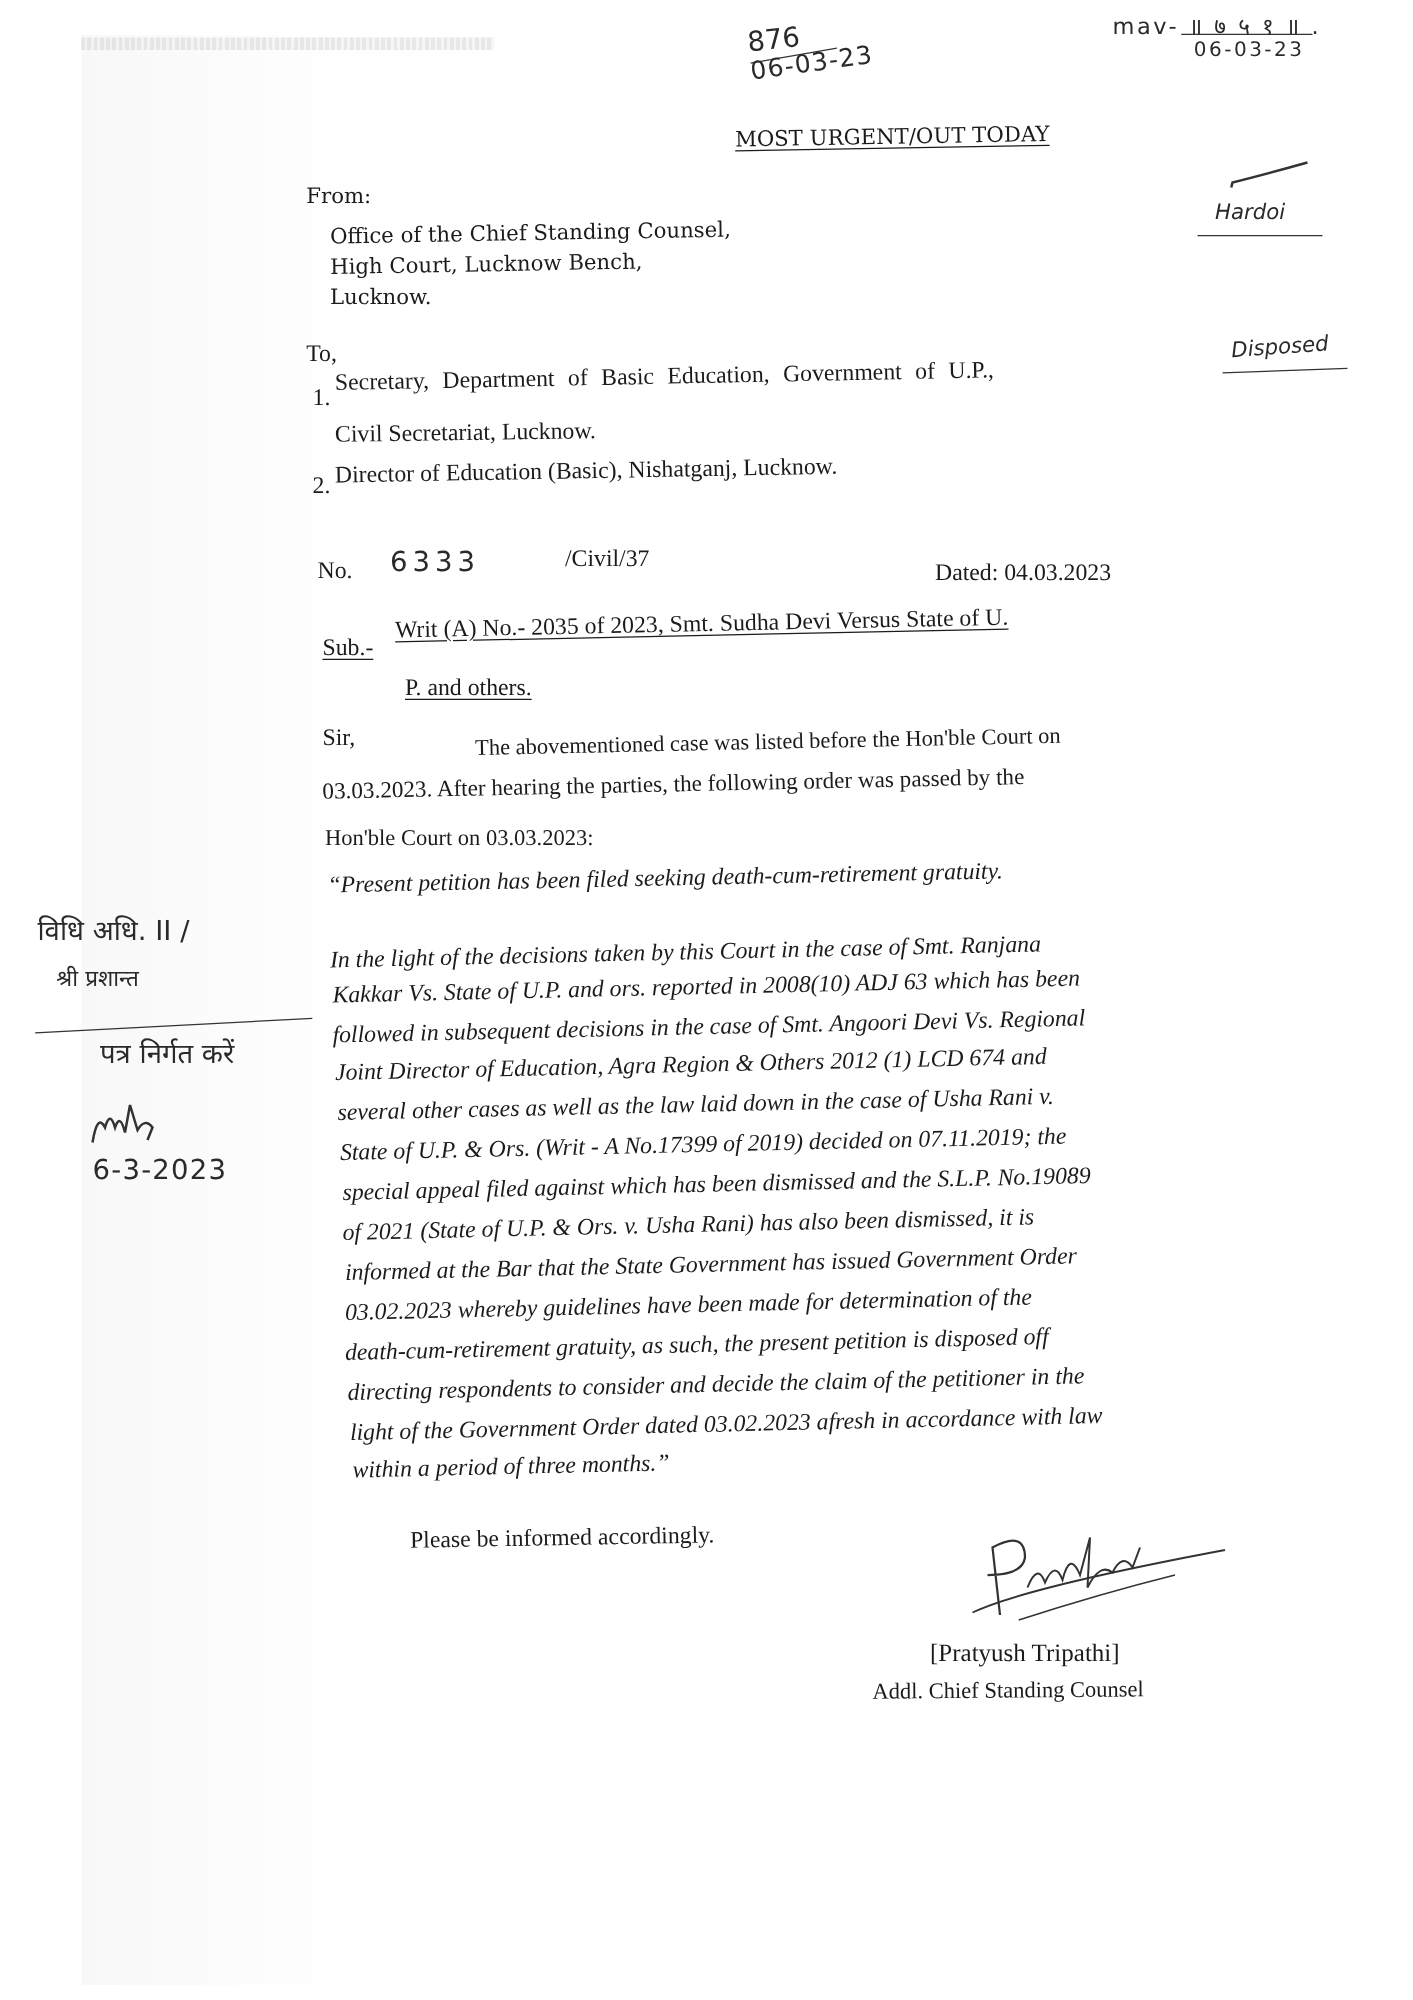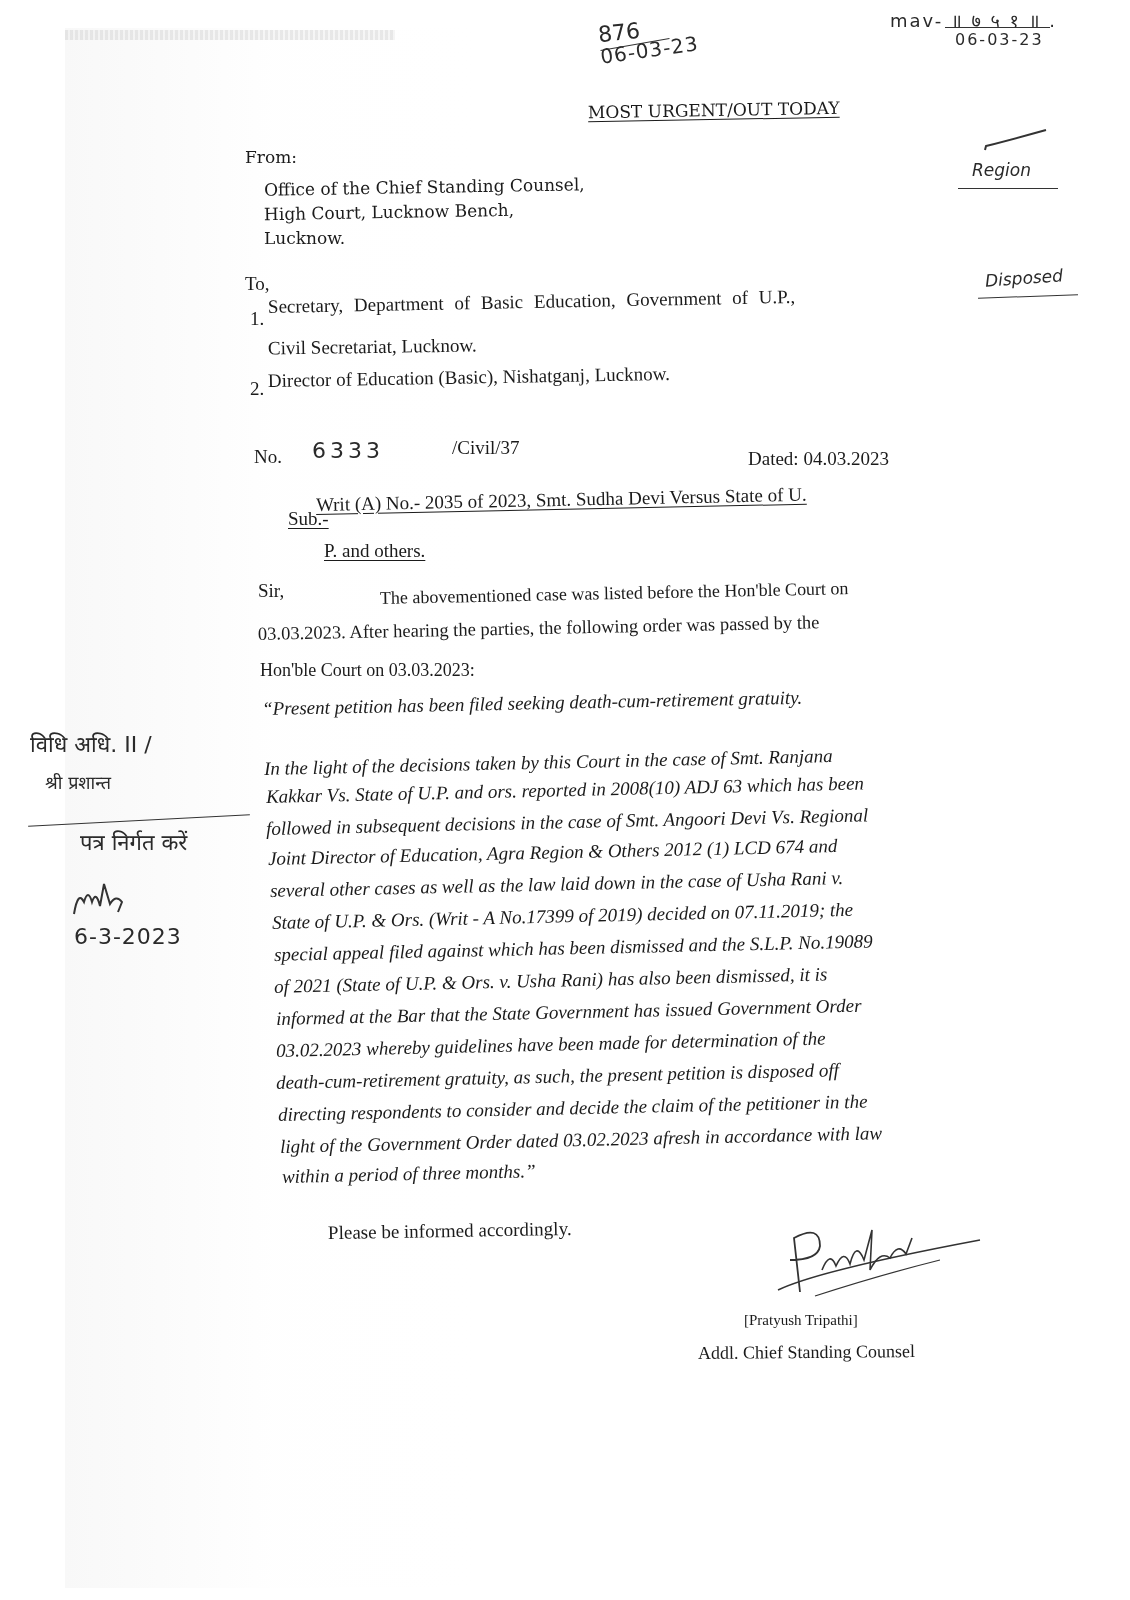--- a/index.html
+++ b/index.html
@@ -41,21 +41,21 @@
 
 <div class="abs hand" style="left:890px; top:8px; font-size:18px; letter-spacing:2px;">mav- ॥ ७ ५ १ ॥ .</div>
 <div class="frac-line" style="left:945px; top:27px; width:105px;"></div>
 <div class="abs hand" style="left:955px; top:30px; font-size:16px; letter-spacing:2px;">06-03-23</div>
 
 <div class="abs serif ul" style="left:588px; top:100px; font-size:17px; transform:rotate(-1deg);">MOST URGENT/OUT TODAY</div>
 
 <svg class="abs" style="left:980px; top:124px;" width="70" height="30">
   <path d="M5 26 L6 22 Q30 16 66 6" stroke="#333" stroke-width="2" fill="none"></path>
 </svg>
-<div class="abs hand" style="left:972px; top:160px; font-size:17px; font-style:italic;">Region</div>
+<div class="abs hand" style="left:972px; top:160px; font-size:17px; font-style:italic;">Hardoi</div>
 <div class="frac-line" style="left:958px; top:188px; width:100px;"></div>
 
 <div class="abs hand" style="left:985px; top:268px; font-size:17px; font-style:italic; transform:rotate(-4deg);">Disposed</div>
 <div class="frac-line" style="left:978px; top:296px; width:100px; transform:rotate(-2deg);"></div>
 
 <div class="abs serif" style="left:245px; top:147px;">From:</div>
 <div class="abs serif" style="left:264px; top:177px; transform:rotate(-1deg);">Office of the Chief Standing Counsel,</div>
 <div class="abs serif" style="left:264px; top:202px; transform:rotate(-1deg);">High Court, Lucknow Bench,</div>
 <div class="abs serif" style="left:264px; top:228px;text-align:center;">Lucknow.</div>
 
@@ -64,21 +64,21 @@
 <div class="abs lib" style="left:268px; top:296px; word-spacing:6px; transform:rotate(-1.1deg); transform-origin:left;">Secretary, Department of Basic Education, Government of U.P.,</div>
 <div class="abs lib" style="left:268px; top:336px; transform:rotate(-0.8deg);">Civil Secretariat, Lucknow.</div>
 <div class="abs lib" style="left:250px; top:378px;">2.</div>
 <div class="abs lib" style="left:268px; top:370px; transform:rotate(-1deg); transform-origin:left;">Director of Education (Basic), Nishatganj, Lucknow.</div>
 
 <div class="abs lib" style="left:254px; top:446px;">No.</div>
 <div class="abs hand" style="left:312px; top:438px; font-size:22px; letter-spacing:4px;">6333</div>
 <div class="abs lib" style="left:452px; top:437px;">/Civil/37</div>
 <div class="abs lib" style="left:748px; top:448px;">Dated: 04.03.2023</div>
 
-<div class="abs lib ul" style="left:258px; top:508px;margin-left:30px;">Sub.-</div>
+<div class="abs lib ul" style="left:258px; top:508px;">Sub.-</div>
 <div class="abs lib ul" style="left:316px; top:494px; transform:rotate(-1.2deg); transform-origin:left;">Writ (A) No.- 2035 of 2023, Smt. Sudha Devi Versus State of U.</div>
 <div class="abs lib ul" style="left:324px; top:540px;">P. and others.</div>
 
 <div class="abs lib" style="left:258px; top:580px;">Sir,</div>
 <div class="abs lib" style="left:380px; top:588px; transform:rotate(-1.2deg); transform-origin:left; font-size:18px;">The abovementioned case was listed before the Hon'ble Court on</div>
 <div class="abs lib" style="left:258px; top:624px; transform:rotate(-1.2deg); transform-origin:left; font-size:18.5px;">03.03.2023. After hearing the parties, the following order was passed by the</div>
 <div class="abs lib" style="left:260px; top:660px; font-size:18px;">Hon'ble Court on 03.03.2023:</div>
 
 <div class="abs italic" style="left:262px; top:698px; transform:rotate(-1.2deg); transform-origin:left;">“Present petition has been filed seeking death-cum-retirement gratuity.</div>
 <div id="order-lines">
@@ -108,14 +108,14 @@
 <div class="abs hand" style="left:74px; top:924px; font-size:22px; letter-spacing:1px;">6-3-2023</div>
 
 <div class="abs lib" style="left:328px; top:1220px; transform:rotate(-1deg);">Please be informed accordingly.</div>
 
 <svg class="abs" style="left:760px; top:1220px;" width="230" height="80">
   <path d="M18 70 Q60 50 220 20" stroke="#333" stroke-width="1.5" fill="none"></path>
   <path d="M40 72 L34 18 Q60 4 60 26 Q58 40 30 40" stroke="#333" stroke-width="1.8" fill="none"></path>
   <path d="M62 50 Q70 30 76 46 Q84 28 90 44 Q96 20 104 40 L112 10 L110 50 Q120 30 130 38 Q138 22 146 34 L152 18" stroke="#333" stroke-width="1.6" fill="none"></path>
   <path d="M55 76 Q120 55 180 40" stroke="#333" stroke-width="1.2" fill="none"></path>
 </svg>
-<div class="abs lib" style="left:744px; top:1312px; font-size:15px;">[Pratyush Tripathi]</div>
+<div class="abs lib" style="left:744px; top:1312px; font-size:20px;">[Pratyush Tripathi]</div>
 <div class="abs lib" style="left:698px; top:1342px; font-size:18px; transform:rotate(-0.5deg);">Addl. Chief Standing Counsel</div>
 
 </body></html>

